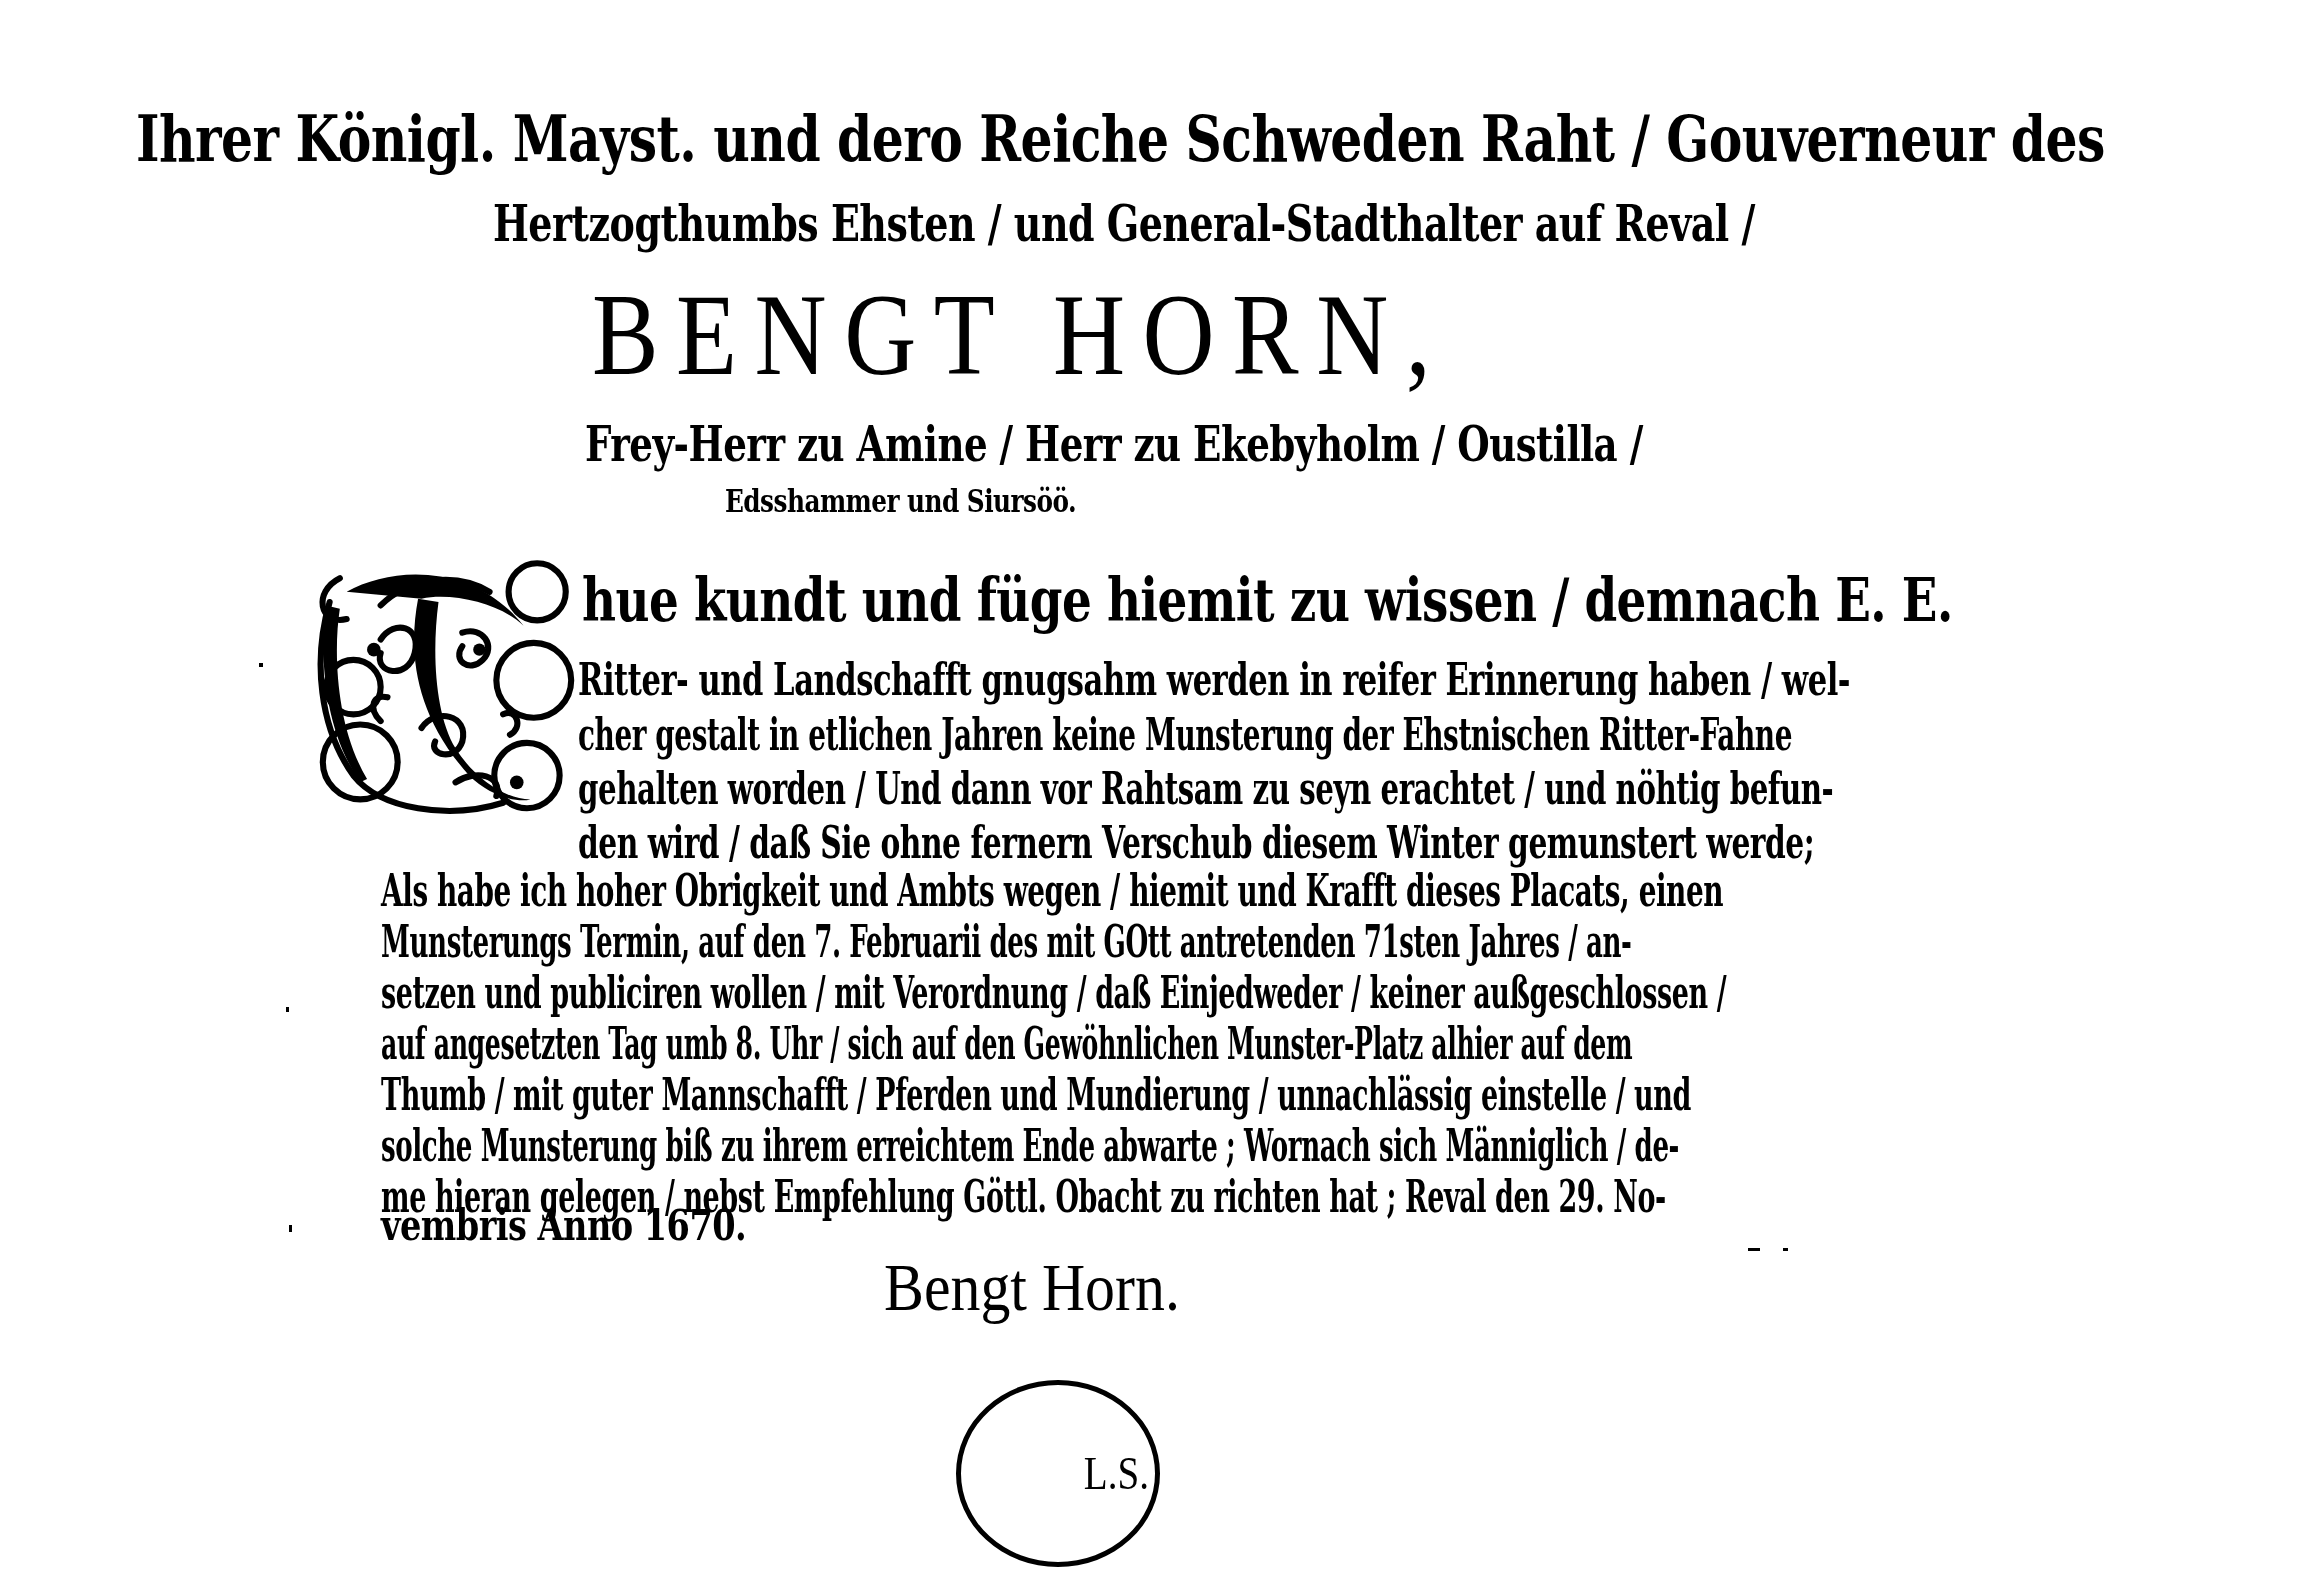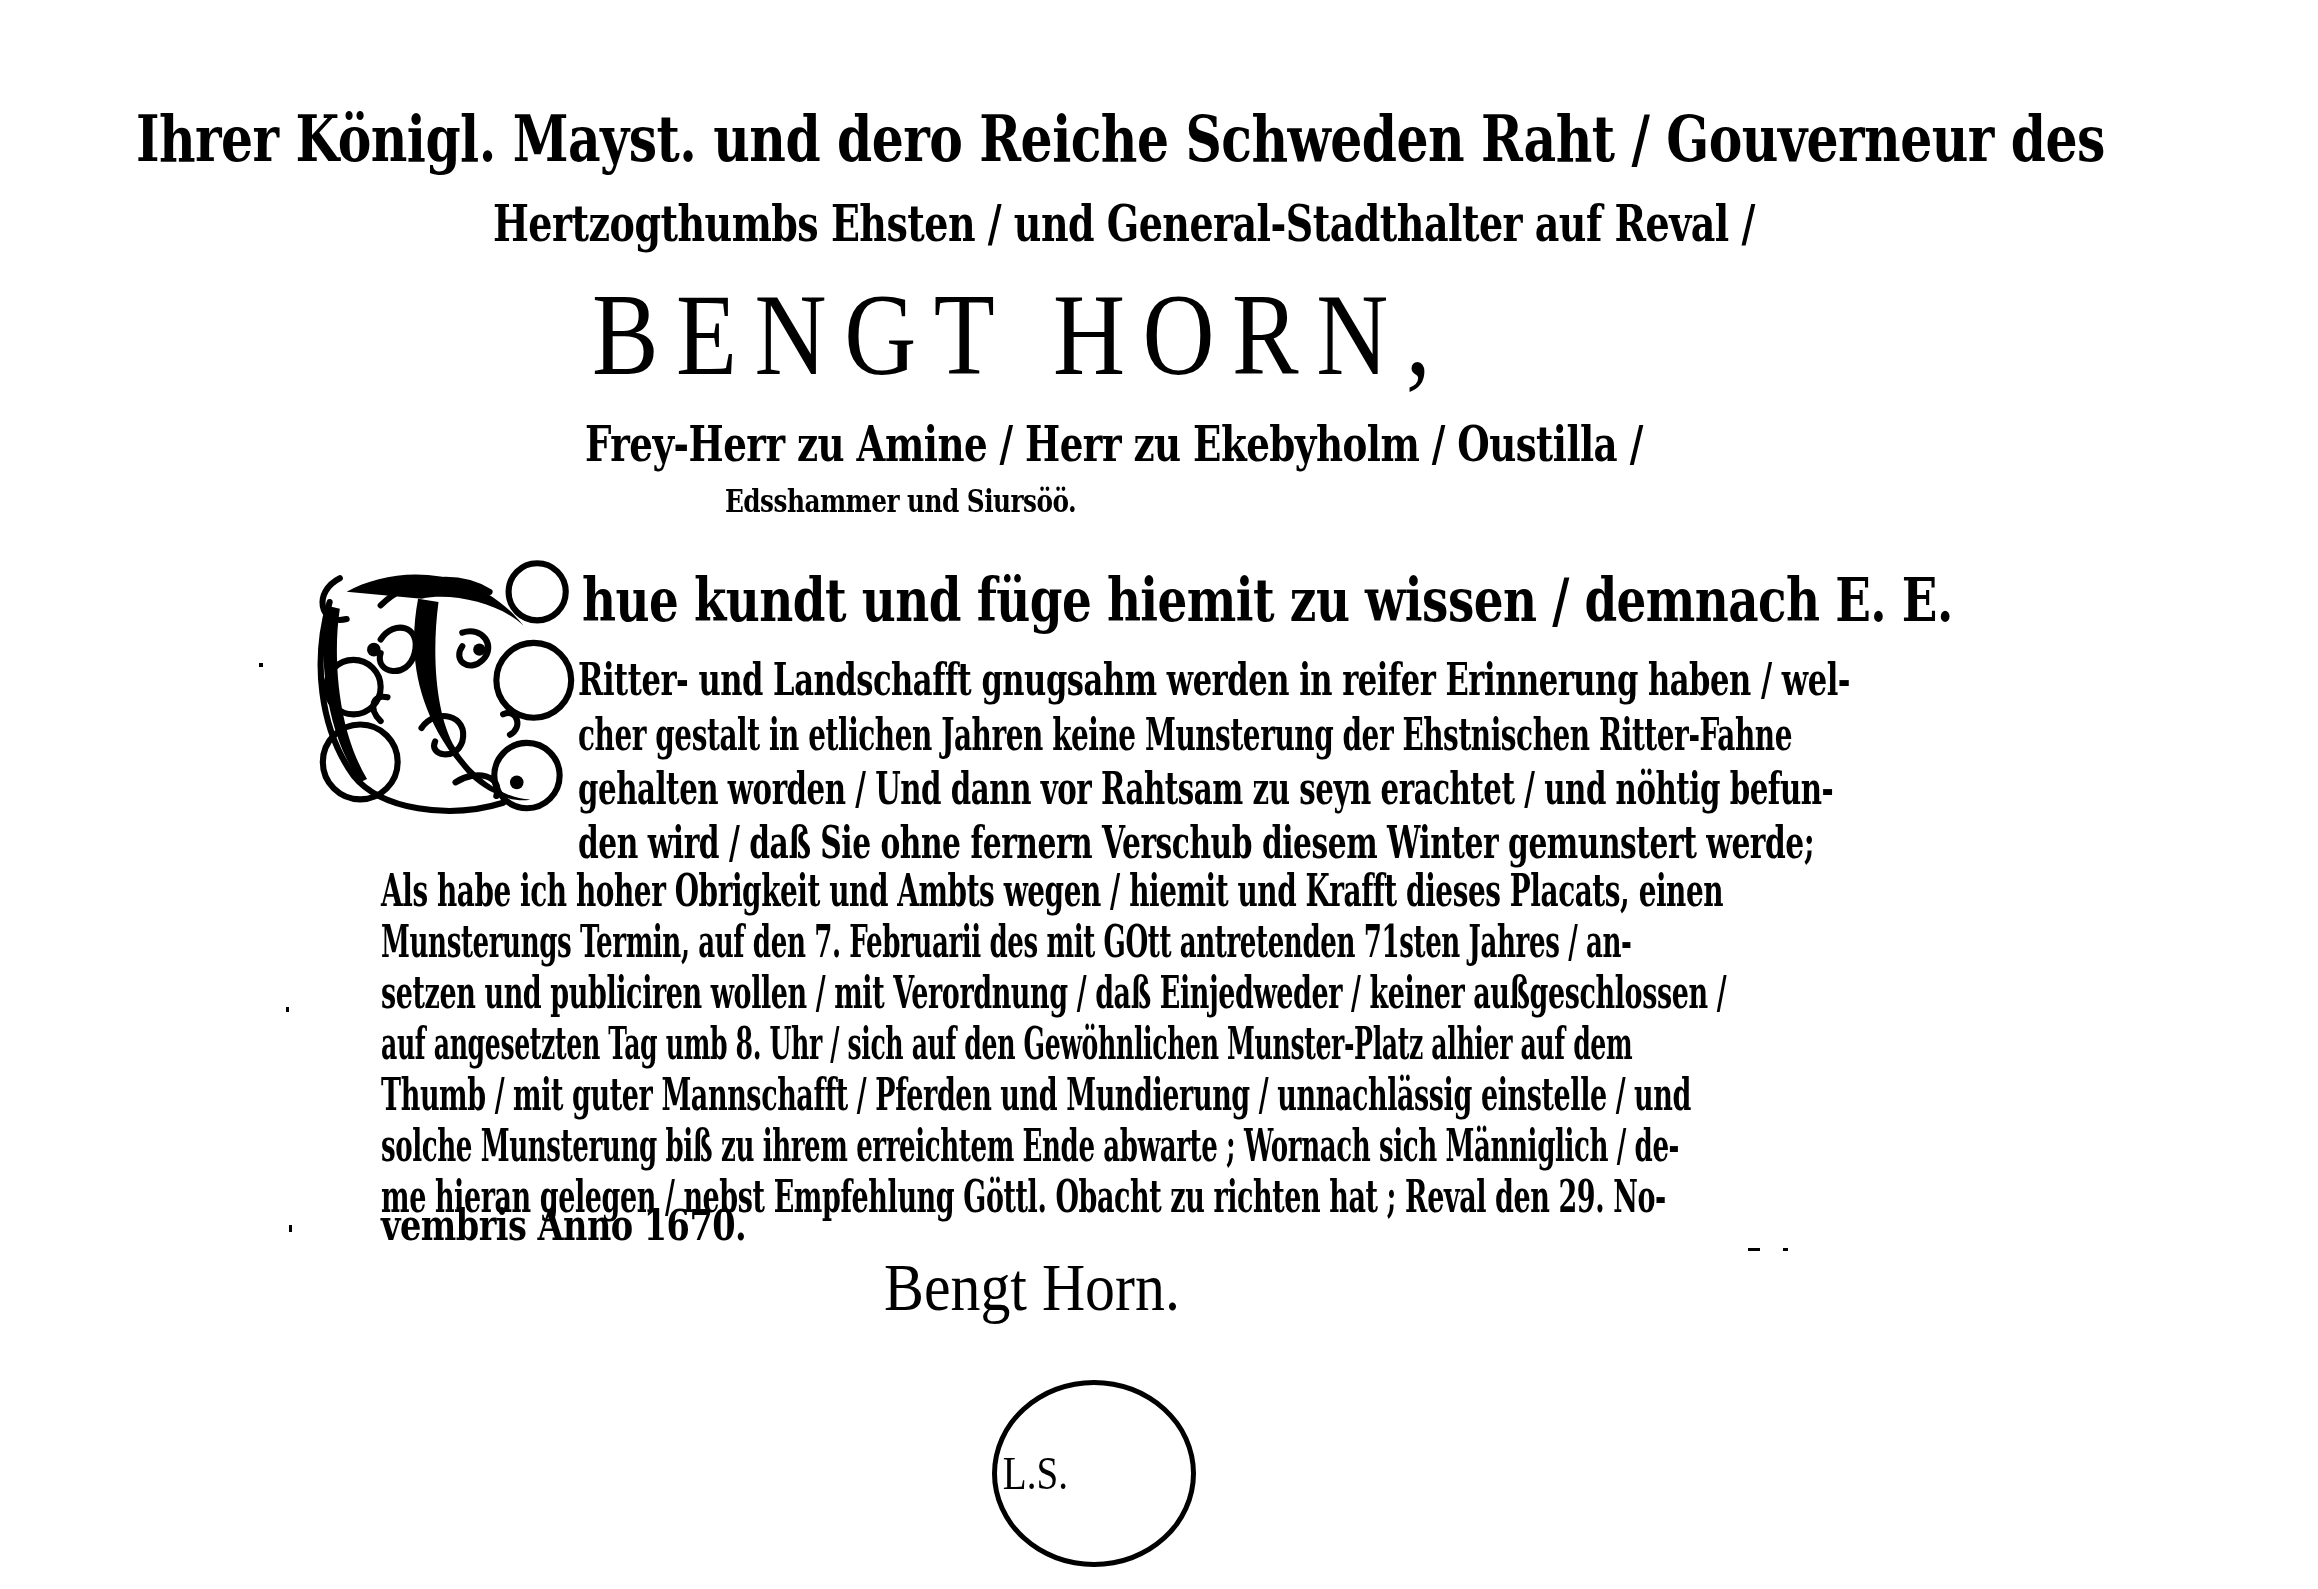--- a/index.html
+++ b/index.html
@@ -94,30 +94,30 @@
       left: 884px;
       top: 1248px;
       font-family: "Liberation Serif", serif;
       font-size: 68px;
       white-space: nowrap;
       transform: scaleX(0.88);
       transform-origin: left top;
     }
     .seal {
       position: absolute;
-      left: 992px;
+      left: 956px;
       top: 1380px;
       width: 204px;
       height: 187px;
       border: 5.4px solid #000;
       border-radius: 50%;
       box-sizing: border-box;
       display: flex;
       align-items: center;
-      justify-content: flex-start;
+      justify-content: flex-end;
     }
     .seal-text {
       font-family: "Liberation Serif", serif;
       font-size: 46px;
       transform: scaleX(0.85);
     }
     .speck {
       position: absolute;
       background: #000;
     }

